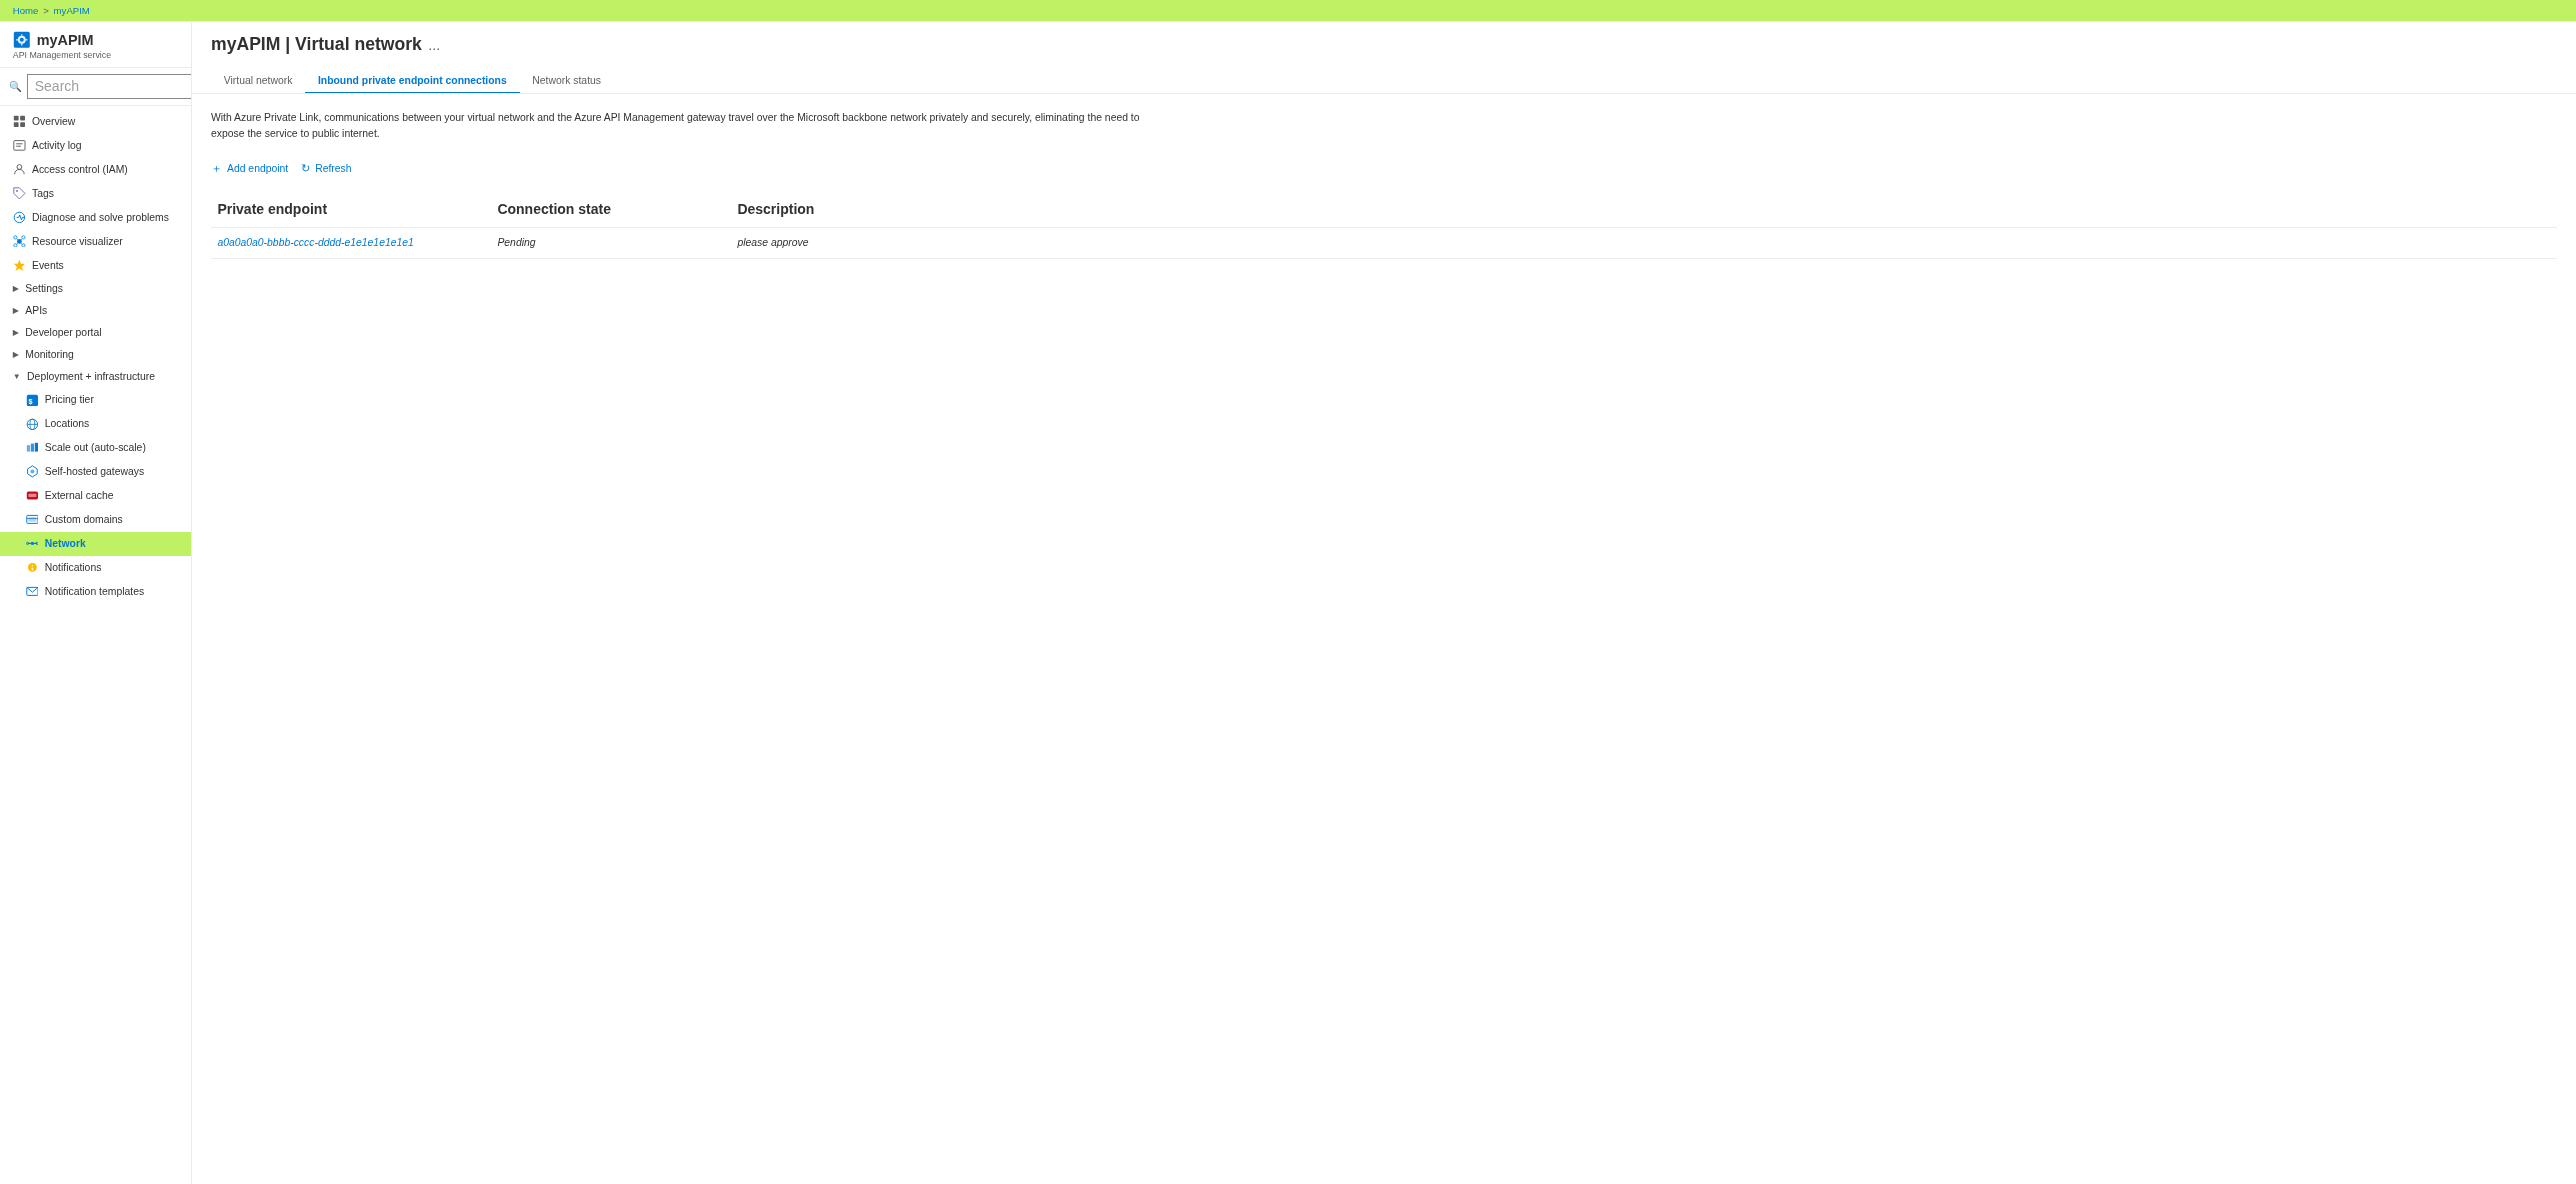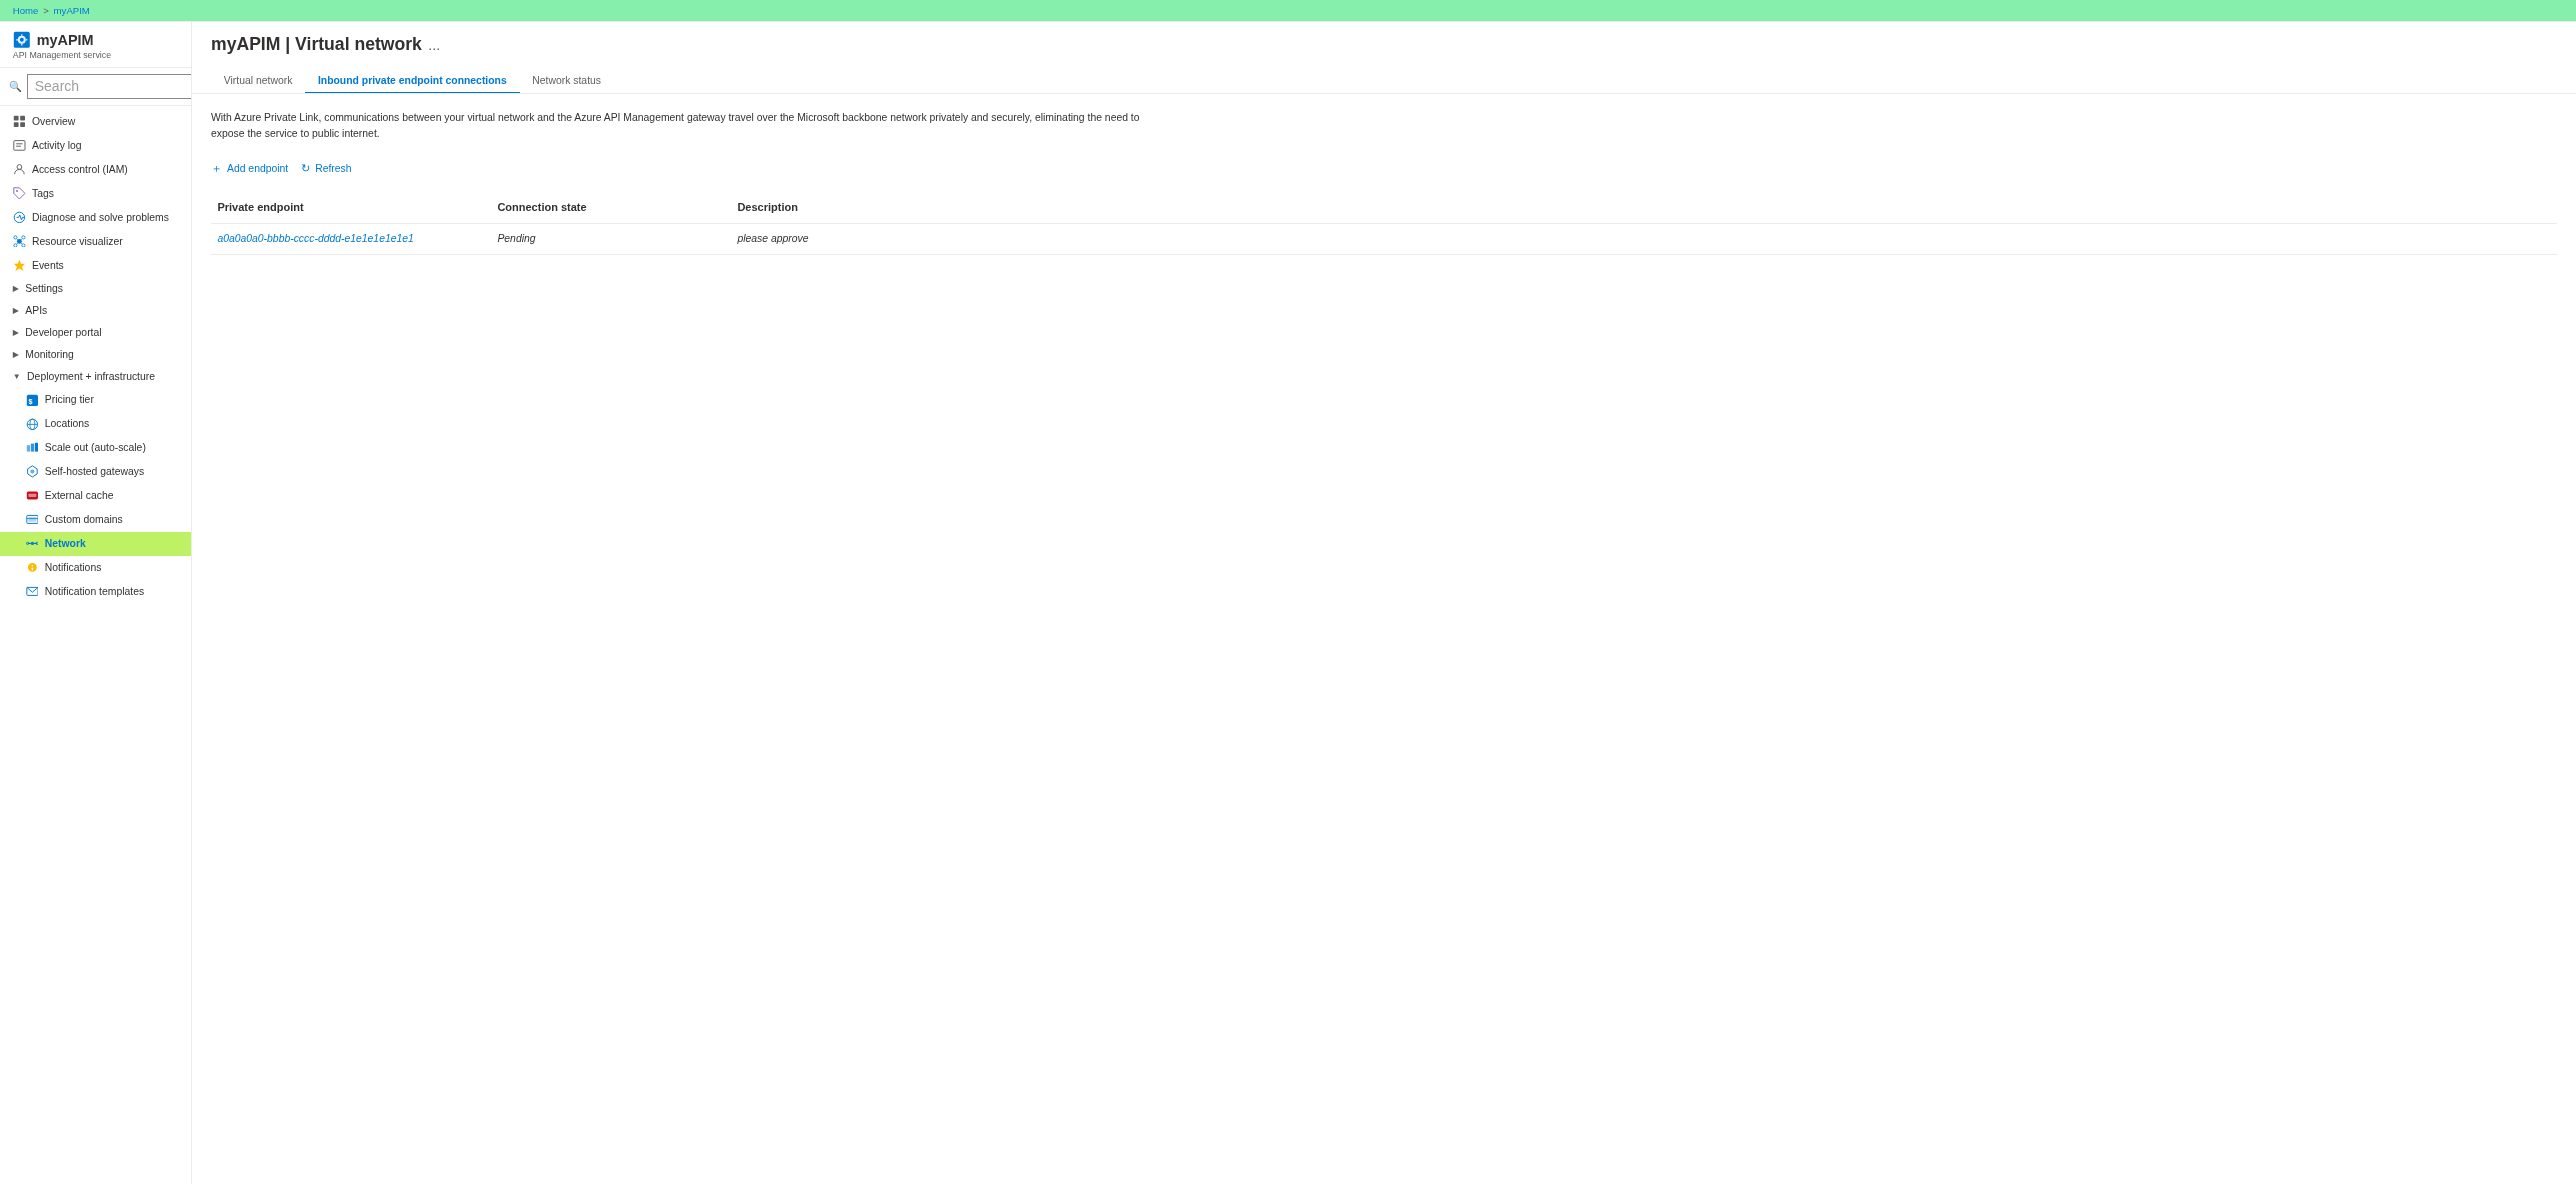--- a/index.html
+++ b/index.html
@@ -1,19 +1,19 @@
 <!DOCTYPE html>
 <html style="font-size:12.8px"><head>
   <meta charset="utf-8">
   <style>
     * { box-sizing: border-box; margin: 0; padding: 0; }
     body { font-family: 'Segoe UI', Arial, sans-serif; font-size: 10.4px; color: #323130; background: #fff; display: flex; flex-direction: column; height: 100vh; overflow: hidden; }
 
     
-    .breadcrumb { padding: 4.8px 12.8px; font-size: 9.6px; color: #0078d4; display: flex; align-items: center; gap: 4.8px; border-bottom: 0.8px solid #edebe9; background: #86efac; }
+    .breadcrumb { padding: 4.8px 12.8px; font-size: 9.6px; color: #0078d4; display: flex; align-items: center; gap: 4.8px; border-bottom: 0.8px solid #edebe9; background: #bef264; }
     .breadcrumb span { color: #605e5c; }
     .breadcrumb a { color: #0078d4; text-decoration: none; }
 
     
     .main-layout { display: flex; flex: 1; overflow: hidden; }
 
     
     .sidebar { width: 192px; min-width: 192px; background: #fff; border-right: 0.8px solid #edebe9; overflow-y: auto; display: flex; flex-direction: column; }
 
     .sidebar-header { padding: 9.6px 12.8px 6.4px; border-bottom: 0.8px solid #edebe9; }
@@ -43,21 +43,21 @@
 
     .content-body { padding: 16px 19px; }
     .description { font-size: 10.4px; color: #323130; margin-bottom: 16px; max-width: 960px; line-height: 1.5; }
 
     .toolbar { display: flex; align-items: center; gap: 12.8px; margin-bottom: 12.8px; }
     .toolbar-btn { display: flex; align-items: center; gap: 4.8px; background: none; border: none; cursor: pointer; color: #0078d4; font-size: 10.4px; padding: 3.2px 0; }
     .toolbar-btn .btn-icon { font-size: 11.2px; }
 
     .table-container { width: 100%; }
     .table-header { display: grid; grid-template-columns: 280px 240px 1fr; padding: 6.4px 0; border-bottom: 0.8px solid #edebe9; }
-    .table-header-cell { font-size: 11px; font-weight: 600; color: #323130; padding: 3.2px 6.4px; }
+    .table-header-cell { font-size: 14px; font-weight: 600; color: #323130; padding: 3.2px 6.4px; }
     .table-row { display: grid; grid-template-columns: 280px 240px 1fr; padding: 6.4px 0; border-bottom: 0.8px solid #edebe9; align-items: center; }
     .table-cell { font-size: 10.4px; color: #323130; padding: 3.2px 6.4px; font-style: italic; }
     .table-cell a { color: #0078d4; text-decoration: none; }
 
     
     .icon-overview { color: #605e5c; }
     .icon-tags { color: #8764b8; }
     .icon-diagnose { color: #0078d4; }
     .icon-events { color: #ffb900; }
     .icon-pricing { color: #0078d4; }

